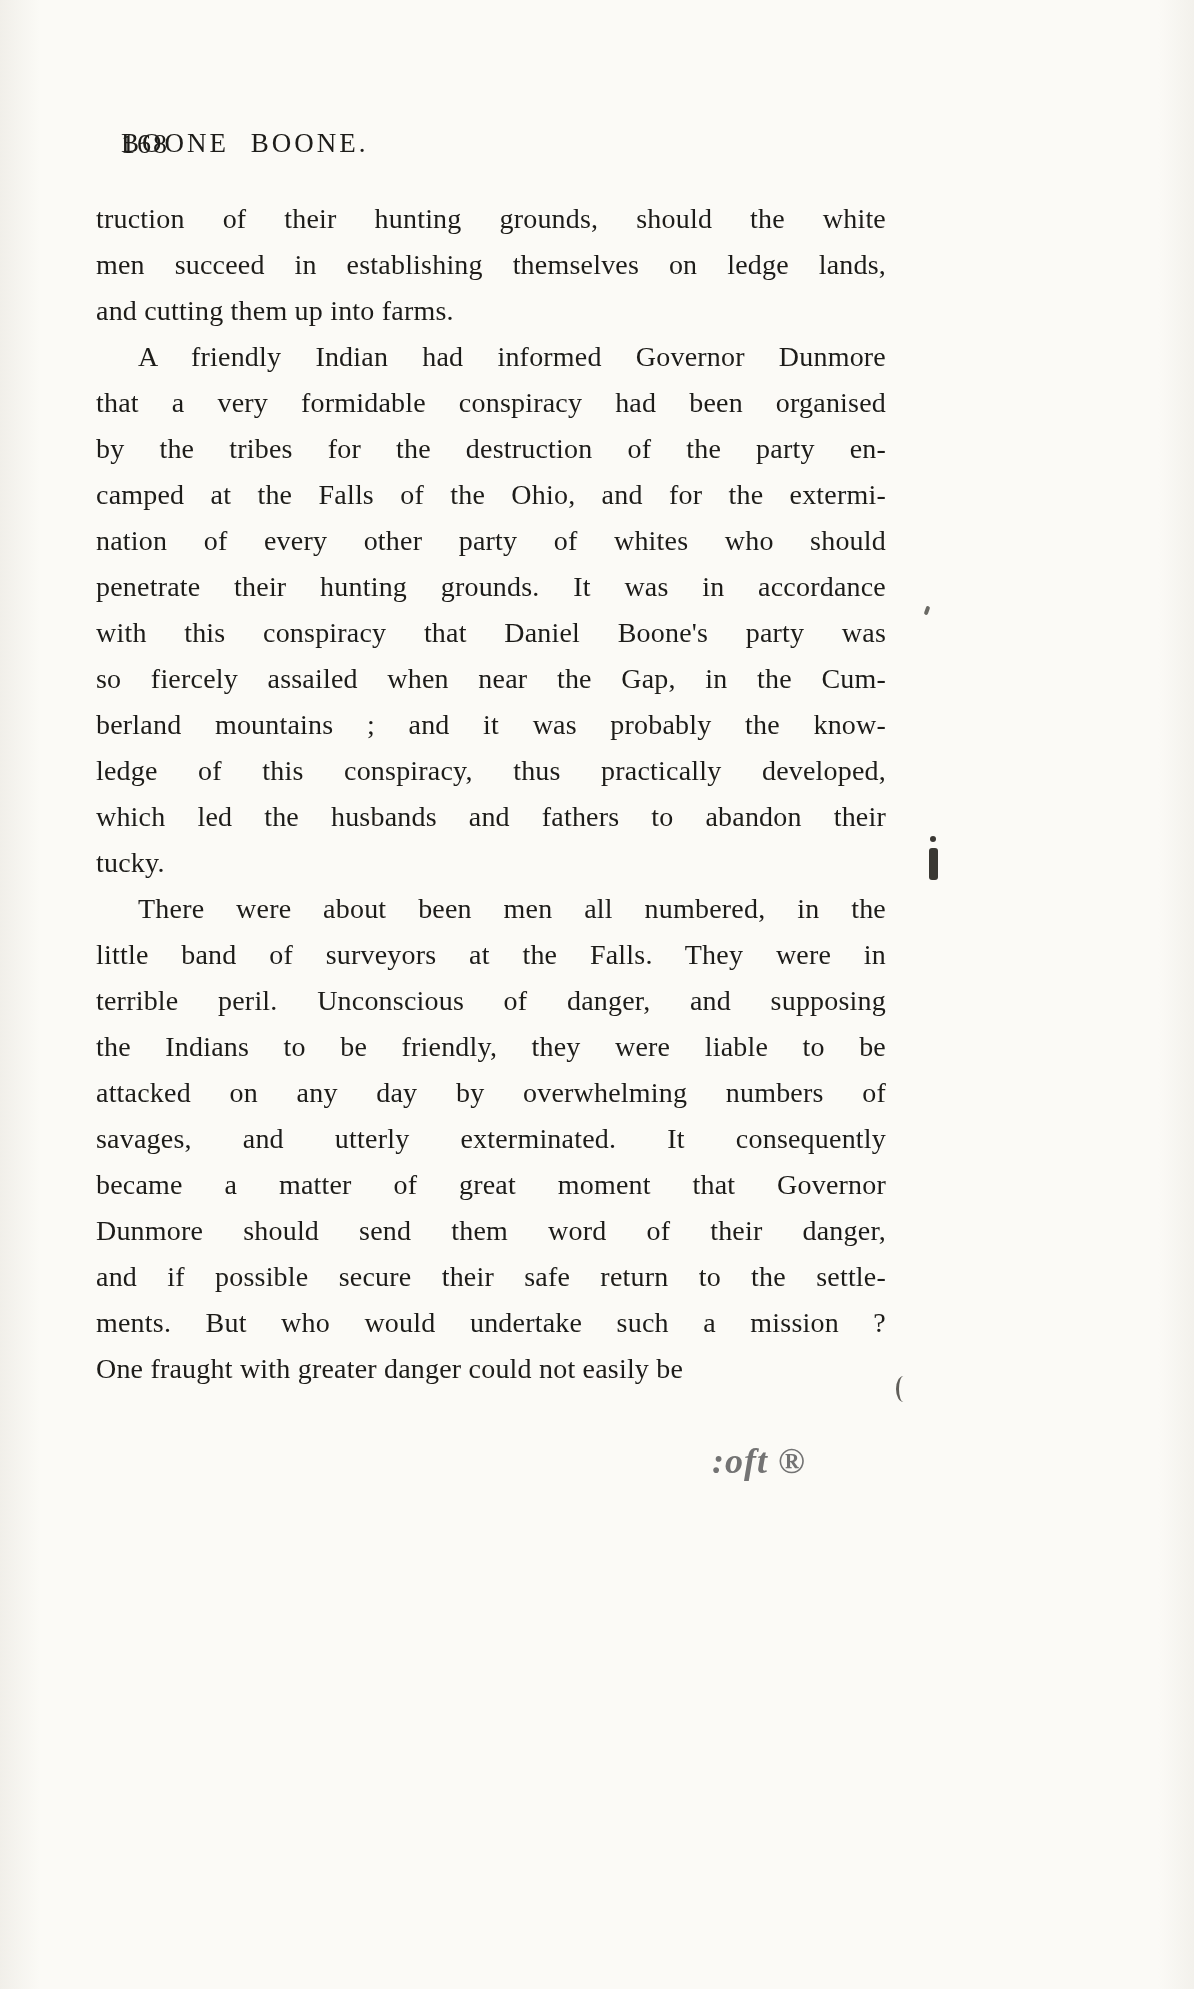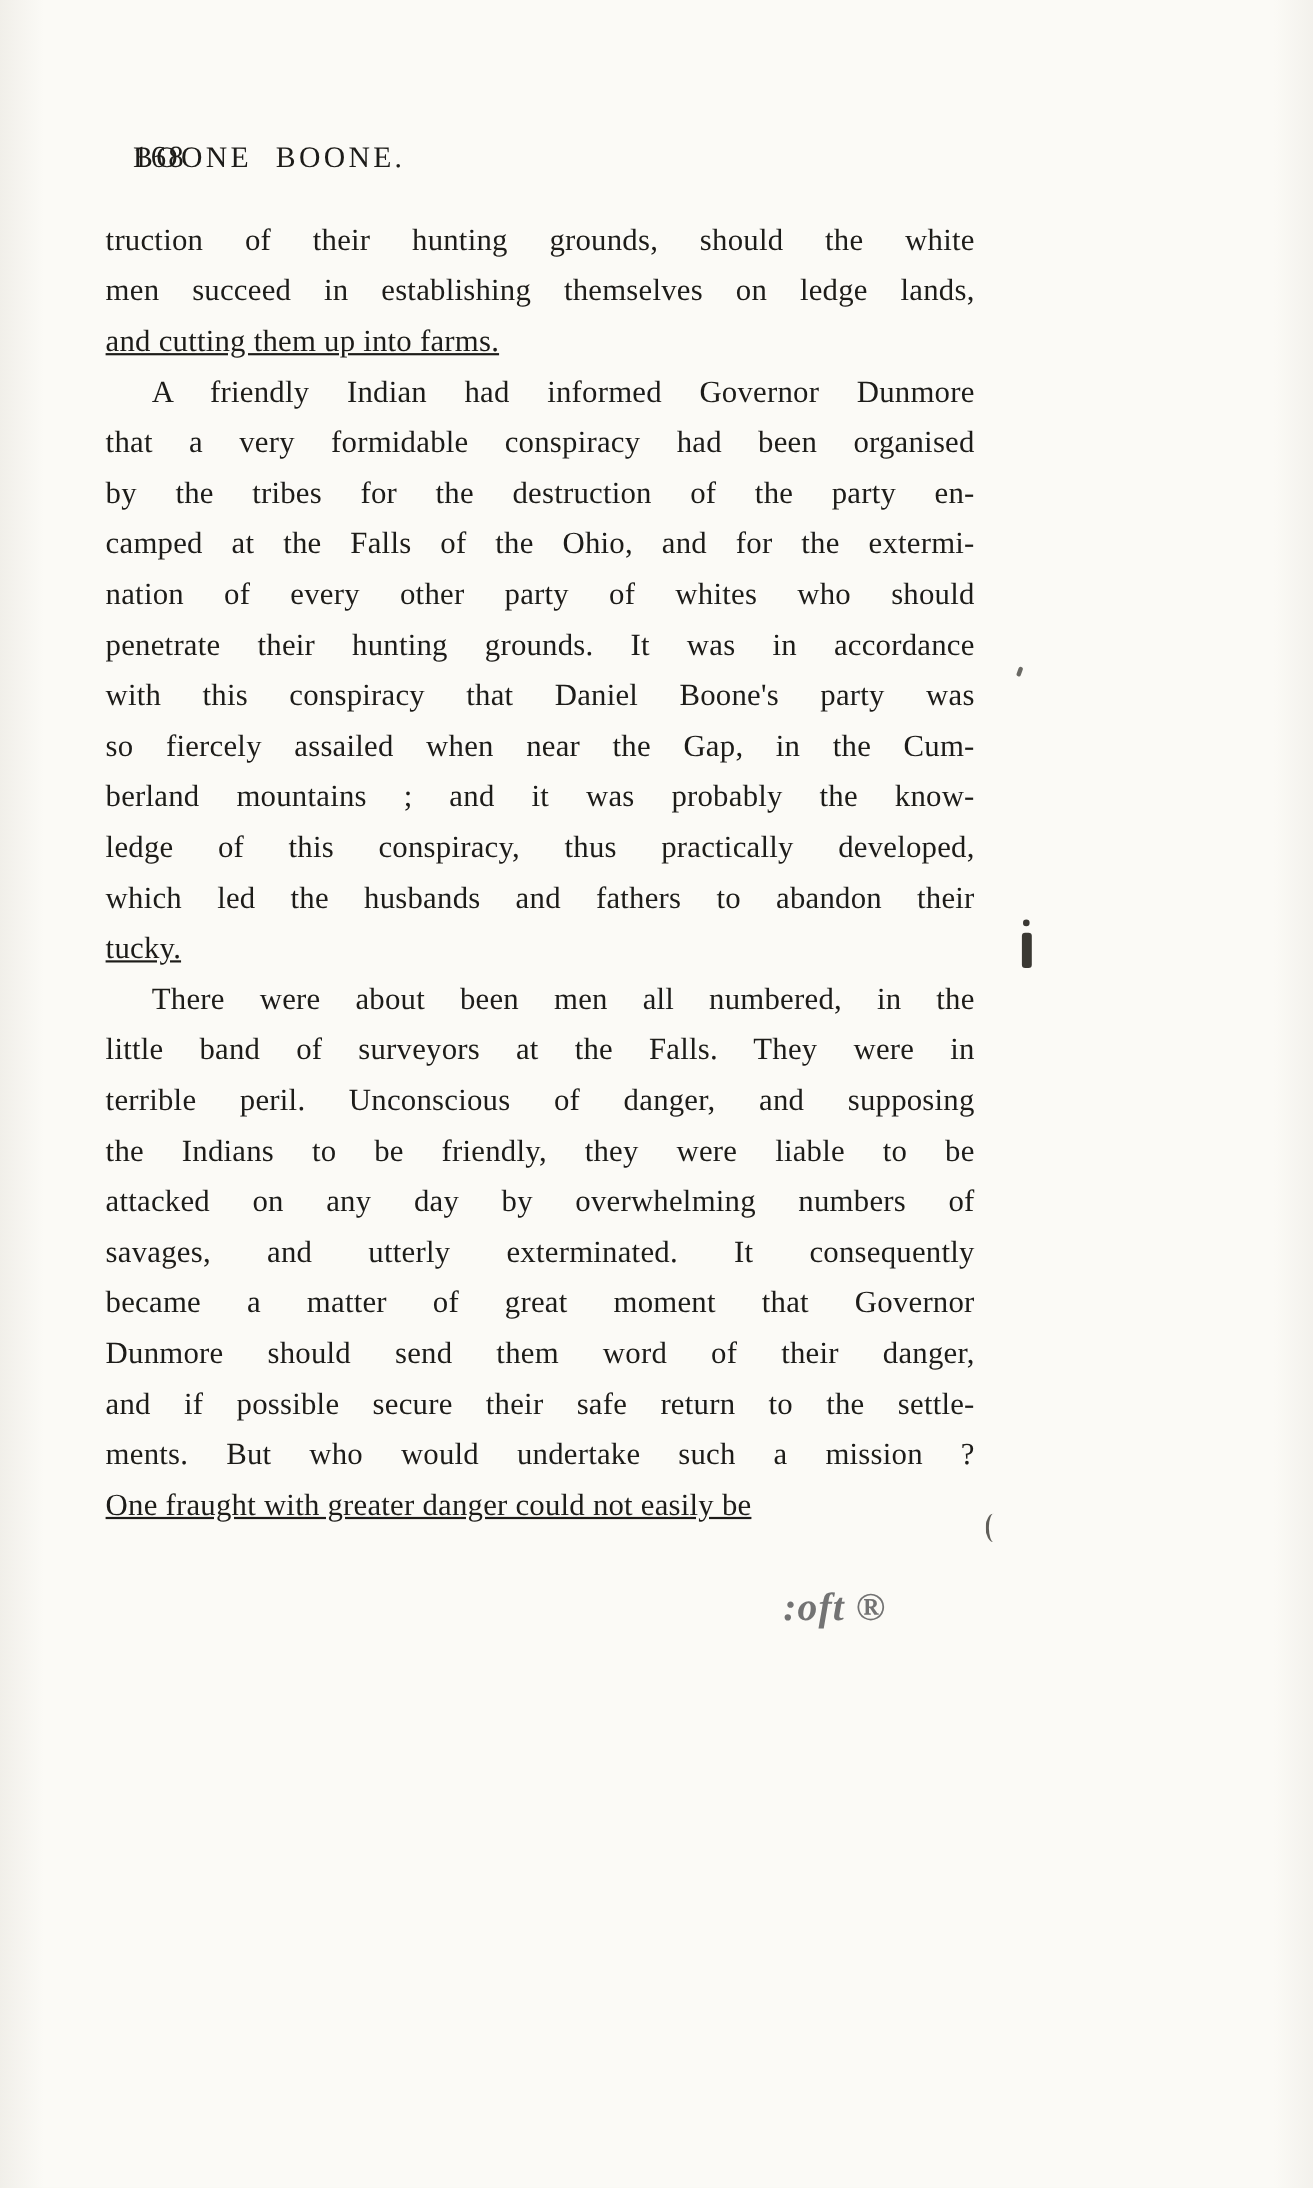--- a/index.html
+++ b/index.html
@@ -57,21 +57,20 @@
   .text-line {
     font-size: 28px;
     line-height: 46px;
     text-align: justify;
     text-align-last: justify;
     letter-spacing: 0.2px;
   }
   .text-line.last-line {
     text-align: center;
     text-align-last: left;
-    text-decoration: underline;
   }
   .text-line.indented {
     text-indent: 42px;
   }
   .watermark {
     position: absolute;
     top: 1440px;
     left: 712px;
     font-size: 36px;
     font-style: italic;

